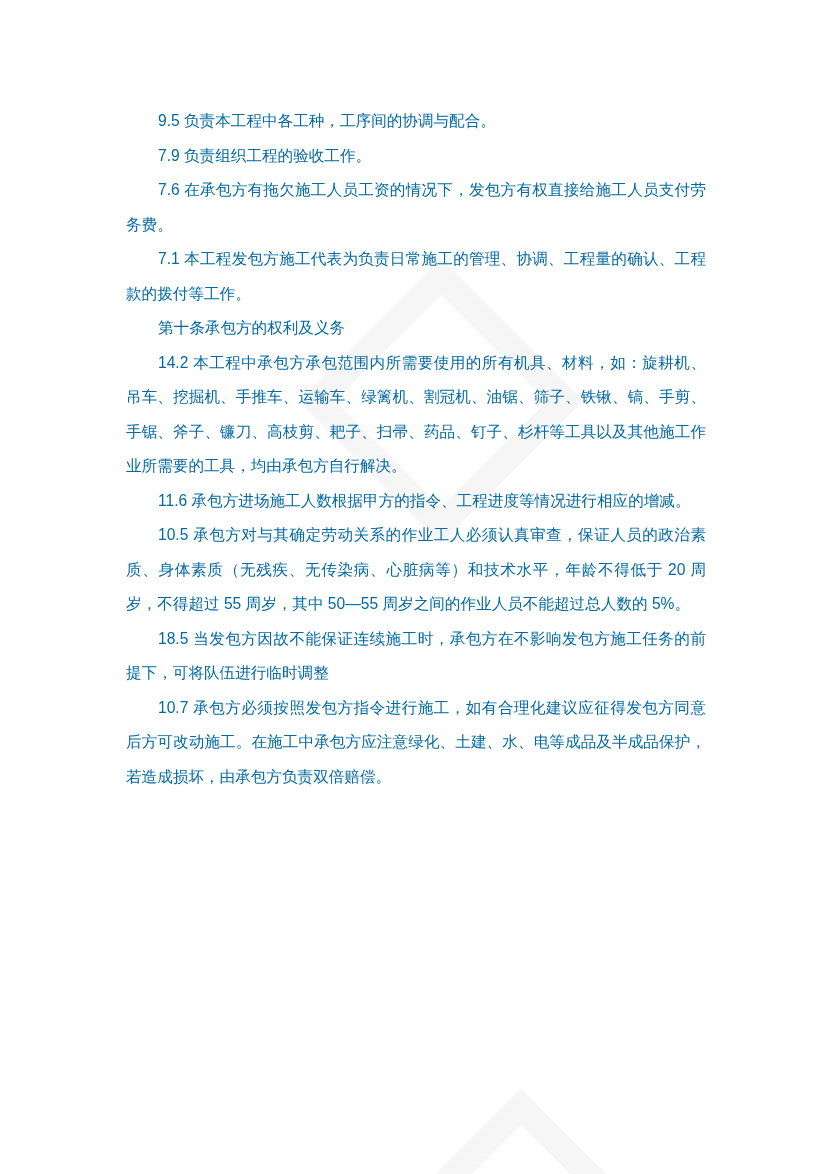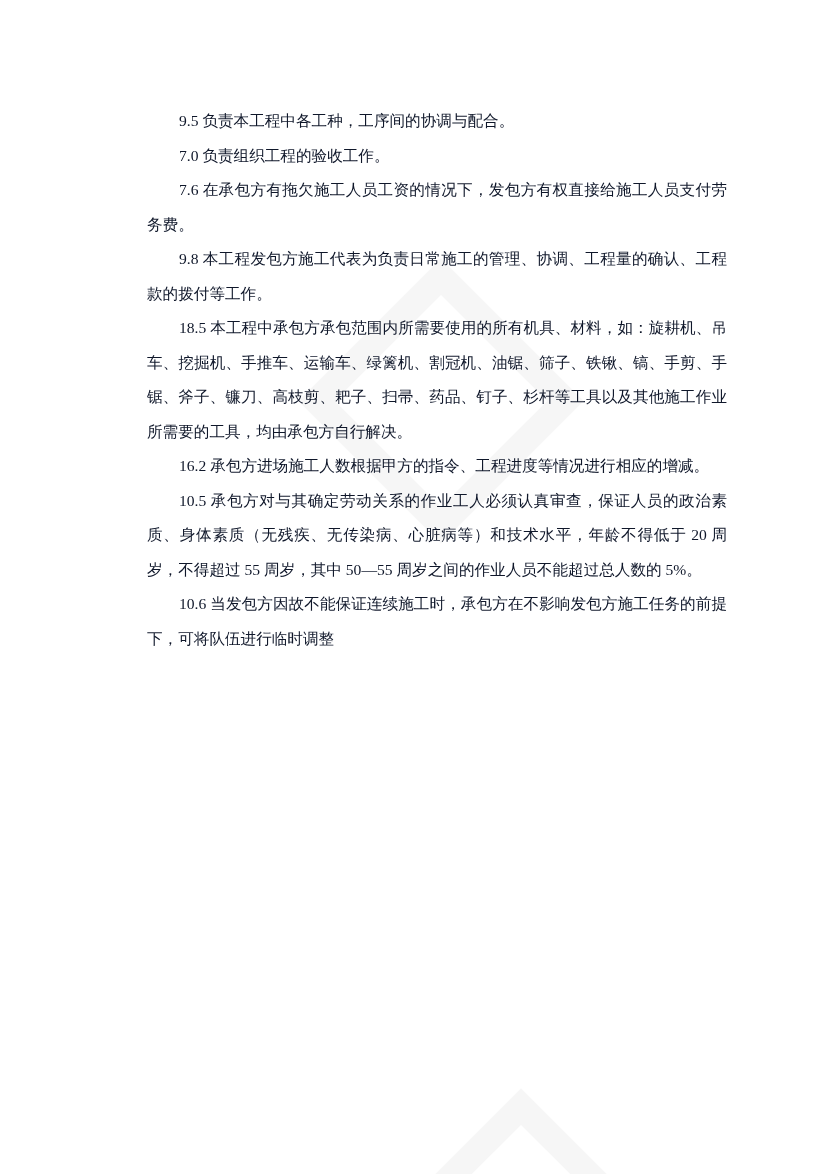--- a/index.html
+++ b/index.html
@@ -1,39 +1,40 @@
 <!DOCTYPE html>
 <html><head>
 <meta charset="utf-8">
 <style>
   html, body { margin: 0; padding: 0; background: #ffffff; }
   body { width: 830px; height: 1174px; position: relative; overflow: hidden; }
   .page {
     position: absolute; left: 126px; top: 104px; width: 580px;
-    font-family: Liberation Serif, serif;
-    font-size: 15.6px; color: #0f172a; line-height: 34.5px;
+    font-family: Liberation Sans, sans-serif;
+    font-size: 15.6px; color: #0369a1; line-height: 34.5px;
     text-align: justify;
-    margin-left: 21px;
   }
   .para { margin: 0; text-indent: 32px; }
   .watermark {
     position: absolute; border: 26px solid rgba(0,0,0,0.035);
     transform: rotate(45deg); pointer-events: none;
   }
   .wm1 { left: 340px; top: 300px; width: 150px; height: 150px; }
   .wm2 { left: 420px; top: 1130px; width: 150px; height: 150px; }
 </style>
 </head>
 <body>
 
 <div class="watermark wm1"></div>
 <div class="watermark wm2"></div>
 
 <div class="page">
   <p class="para">9.5 负责本工程中各工种，工序间的协调与配合。</p>
-  <p class="para">7.0 负责组织工程的验收工作。</p>
+  <p class="para">7.9 负责组织工程的验收工作。</p>
   <p class="para">7.6 在承包方有拖欠施工人员工资的情况下，发包方有权直接给施工人员支付劳务费。</p>
-  <p class="para">9.8 本工程发包方施工代表为负责日常施工的管理、协调、工程量的确认、工程款的拨付等工作。</p>
-  <p class="para">18.5 本工程中承包方承包范围内所需要使用的所有机具、材料，如：旋耕机、吊车、挖掘机、手推车、运输车、绿篱机、割冠机、油锯、筛子、铁锹、镐、手剪、手锯、斧子、镰刀、高枝剪、耙子、扫帚、药品、钉子、杉杆等工具以及其他施工作业所需要的工具，均由承包方自行解决。</p>
-  <p class="para">16.2 承包方进场施工人数根据甲方的指令、工程进度等情况进行相应的增减。</p>
+  <p class="para">7.1 本工程发包方施工代表为负责日常施工的管理、协调、工程量的确认、工程款的拨付等工作。</p>
+  <p class="para">第十条承包方的权利及义务</p>
+  <p class="para">14.2 本工程中承包方承包范围内所需要使用的所有机具、材料，如：旋耕机、吊车、挖掘机、手推车、运输车、绿篱机、割冠机、油锯、筛子、铁锹、镐、手剪、手锯、斧子、镰刀、高枝剪、耙子、扫帚、药品、钉子、杉杆等工具以及其他施工作业所需要的工具，均由承包方自行解决。</p>
+  <p class="para">11.6 承包方进场施工人数根据甲方的指令、工程进度等情况进行相应的增减。</p>
   <p class="para">10.5 承包方对与其确定劳动关系的作业工人必须认真审查，保证人员的政治素质、身体素质（无残疾、无传染病、心脏病等）和技术水平，年龄不得低于 20 周岁，不得超过 55 周岁，其中 50—55 周岁之间的作业人员不能超过总人数的 5%。</p>
-  <p class="para">10.6 当发包方因故不能保证连续施工时，承包方在不影响发包方施工任务的前提下，可将队伍进行临时调整</p>
+  <p class="para">18.5 当发包方因故不能保证连续施工时，承包方在不影响发包方施工任务的前提下，可将队伍进行临时调整</p>
+  <p class="para">10.7 承包方必须按照发包方指令进行施工，如有合理化建议应征得发包方同意后方可改动施工。在施工中承包方应注意绿化、土建、水、电等成品及半成品保护，若造成损坏，由承包方负责双倍赔偿。</p>
 </div>
 
 </body></html>

